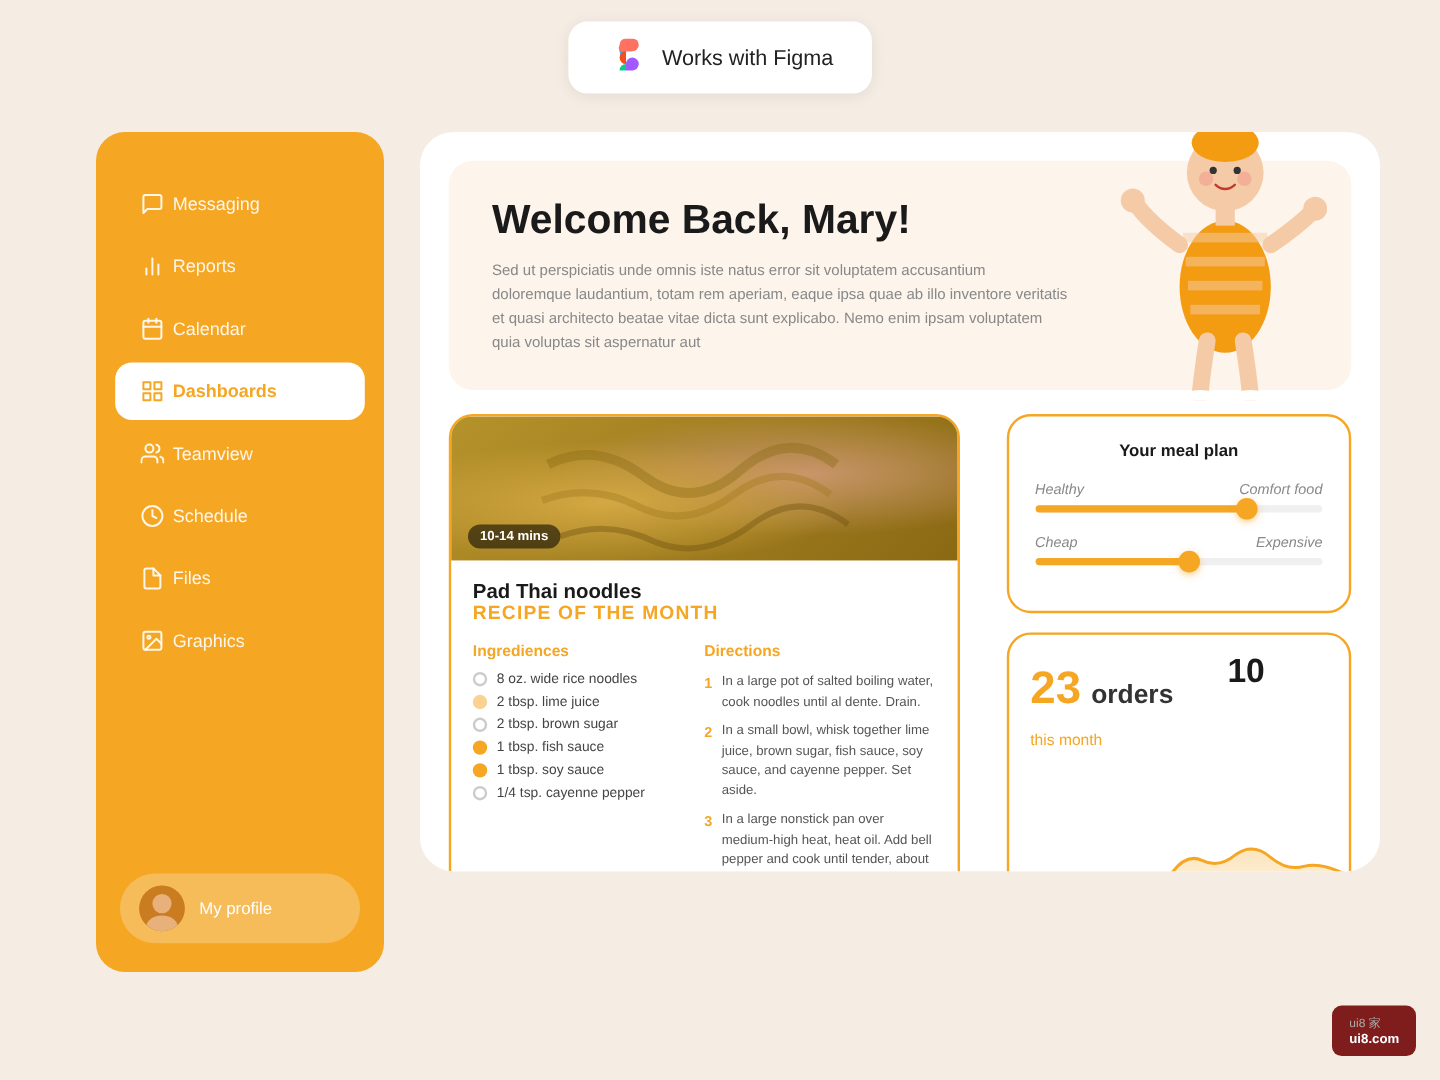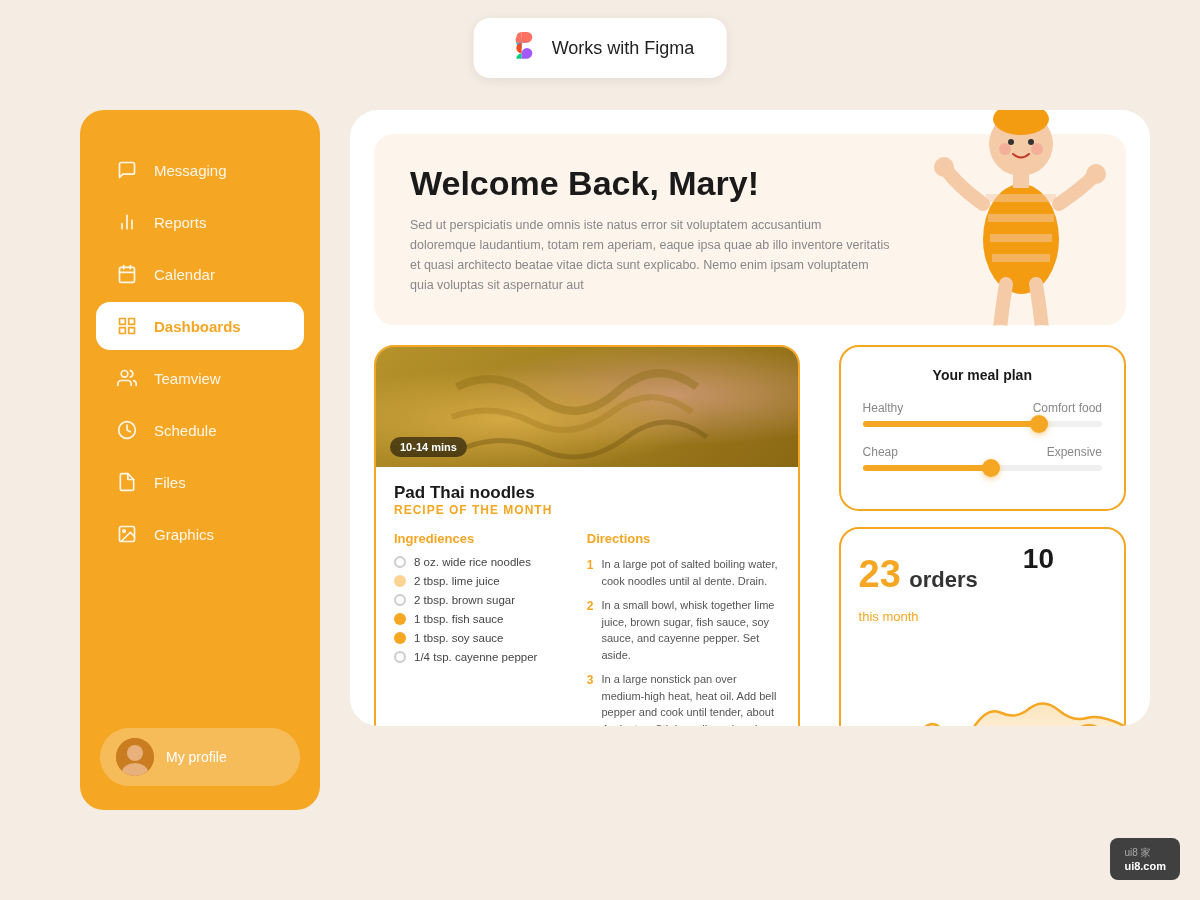--- a/index.html
+++ b/index.html
@@ -54,21 +54,21 @@
     .nav-items {
       flex: 1;
       display: flex;
       flex-direction: column;
       gap: 4px;
       padding: 0 16px;
     }
     .nav-item {
       display: flex;
       align-items: center;
-      gap: 16px;
+      gap: 6px;
       padding: 13px 20px;
       border-radius: 14px;
       cursor: pointer;
       color: rgba(255,255,255,0.9);
       font-size: 15px;
       font-weight: 400;
       transition: background 0.2s;
     }
     .nav-item.active {
       background: white;
@@ -205,21 +205,21 @@
     }
     .recipe-body {
       padding: 16px 18px;
     }
     .recipe-name {
       font-size: 17px;
       font-weight: 700;
       color: #1a1a1a;
     }
     .recipe-tag {
-      font-size: 12px;
+      font-size: 16px;
       font-weight: 700;
       color: #F5A623;
       letter-spacing: 1px;
       margin-bottom: 14px;
     }
     .recipe-columns {
       display: flex;
     }
     .ingredients-col, .directions-col {
       flex: 1;
@@ -288,20 +288,21 @@
     }
     .slider-row {
       margin-bottom: 18px;
     }
     .slider-labels {
       display: flex;
       justify-content: space-between;
       font-size: 12px;
       color: #888;
       margin-bottom: 6px;
+      font-style: italic;
     }
     .slider-track {
       height: 6px;
       background: #f0f0f0;
       border-radius: 3px;
       position: relative;
     }
     .slider-fill {
       height: 100%;
       background: #F5A623;
@@ -370,21 +371,21 @@
       left: 0;
       right: 0;
       height: 80px;
     }
 
     
     .watermark {
       position: absolute;
       bottom: 20px;
       right: 20px;
-      background: #404040;
+      background: #7f1d1d;
       color: white;
       padding: 8px 14px;
       border-radius: 8px;
       font-size: 12px;
       z-index: 20;
     }
   </style>
 </head>
 <body>
 

